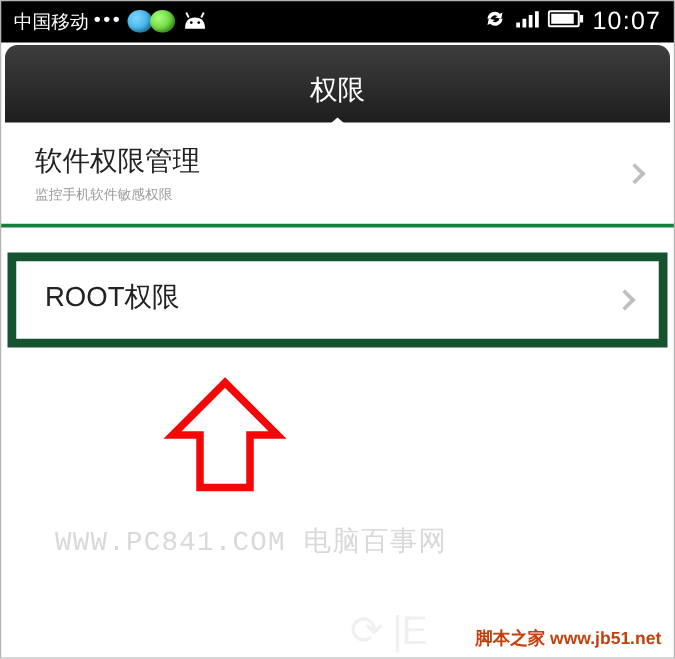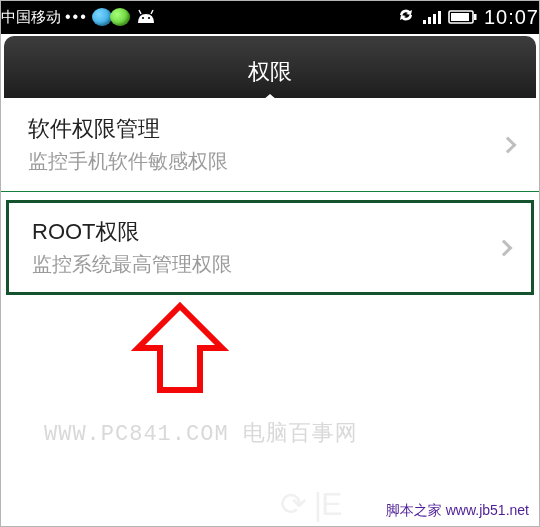--- a/index.html
+++ b/index.html
@@ -11,25 +11,25 @@
     position: relative;
     overflow: hidden;
   }
   .status-bar {
     height: 34px;
     background: #000;
     color: #fff;
     display: flex;
     align-items: center;
     justify-content: space-between;
-    padding: 0 1px;
+    padding: 0 11px;
     font-size: 16px;
   }
   .status-left { display: flex; align-items: center; gap: 4px; }
-  .status-right { display: flex; align-items: flex-end; gap: 6px; }
+  .status-right { display: flex; align-items: center; gap: 6px; }
   .carrier { font-size: 15px; }
   .dots { letter-spacing: 2px; }
   .blob-blue {
     width: 20px; height: 18px; border-radius: 50%;
     background: radial-gradient(circle at 35% 35%, #7cd5ff, #1796d6);
     box-shadow: inset -2px -2px 3px rgba(0,0,0,.3);
   }
   .blob-green {
     width: 20px; height: 18px; border-radius: 50%;
     background: radial-gradient(circle at 35% 35%, #a8ff7b, #3db80c);
@@ -65,32 +65,32 @@
     transform: translateX(-50%);
     width: 0; height: 0;
     border-left: 14px solid transparent;
     border-right: 14px solid transparent;
     border-bottom: 12px solid #fff;
   }
 
   .list { background: #fff; }
   .list-item {
     padding: 16px 20px 16px 28px;
-    border-bottom: 1px solid #15803d;
+    border-bottom: 3px solid #15803d;
     display: flex;
     align-items: center;
     justify-content: space-between;
   }
   .list-item.highlighted {
-    border: 3px solid #14532d;
-    margin: 8px 6px;
+    border: 7px solid #14532d;
+    margin: 20px 6px;
     padding: 14px 15px 14px 23px;
   }
   .item-text .title { font-size: 22px; color: #222; margin-bottom: 4px; }
-  .item-text .subtitle { font-size: 20px; color: #9b9b9b; }
+  .item-text .subtitle { font-size: 11px; color: #9b9b9b; }
   .chevron {
     width: 12px; height: 12px;
     border-top: 3px solid #bfbfbf;
     border-right: 3px solid #bfbfbf;
     transform: rotate(45deg);
     margin-right: 6px;
   }
 
   .big-arrow {
     position: absolute;
@@ -105,23 +105,24 @@
     font-size: 22px;
     color: #d9d9d9;
     letter-spacing: 1px;
     font-family: Liberation Mono, monospace;
   }
   .watermark-b {
     position: absolute;
     bottom: 6px;
     right: 8px;
     font-size: 14px;
-    color: #4c1d95;
+    color: #c2410c;
     background: rgba(255,255,255,.7);
     padding: 1px 3px;
+    font-weight: bold;
   }
   .faded-logo {
     position: absolute;
     bottom: 4px;
     left: 280px;
     opacity: 0.12;
     font-size: 32px;
     color: #888;
     letter-spacing: -1px;
   }
@@ -188,21 +189,20 @@
     <div class="item-text">
       <div class="title">软件权限管理</div>
       <div class="subtitle">监控手机软件敏感权限</div>
     </div>
     <div class="chevron"></div>
   </div>
 
   <div class="list-item highlighted">
     <div class="item-text">
       <div class="title">ROOT权限</div>
-      <div class="subtitle">监控系统最高管理权限</div>
     </div>
     <div class="chevron"></div>
   </div>
 </div>
 
 <div class="big-arrow">
   <svg width="100" height="100" viewBox="0 0 100 100">
     <path d="M50 6 L92 48 L70 48 L70 90 L30 90 L30 48 L8 48 Z" fill="none" stroke="#f40707" stroke-width="6" stroke-linejoin="miter"></path>
   </svg>
 </div>

